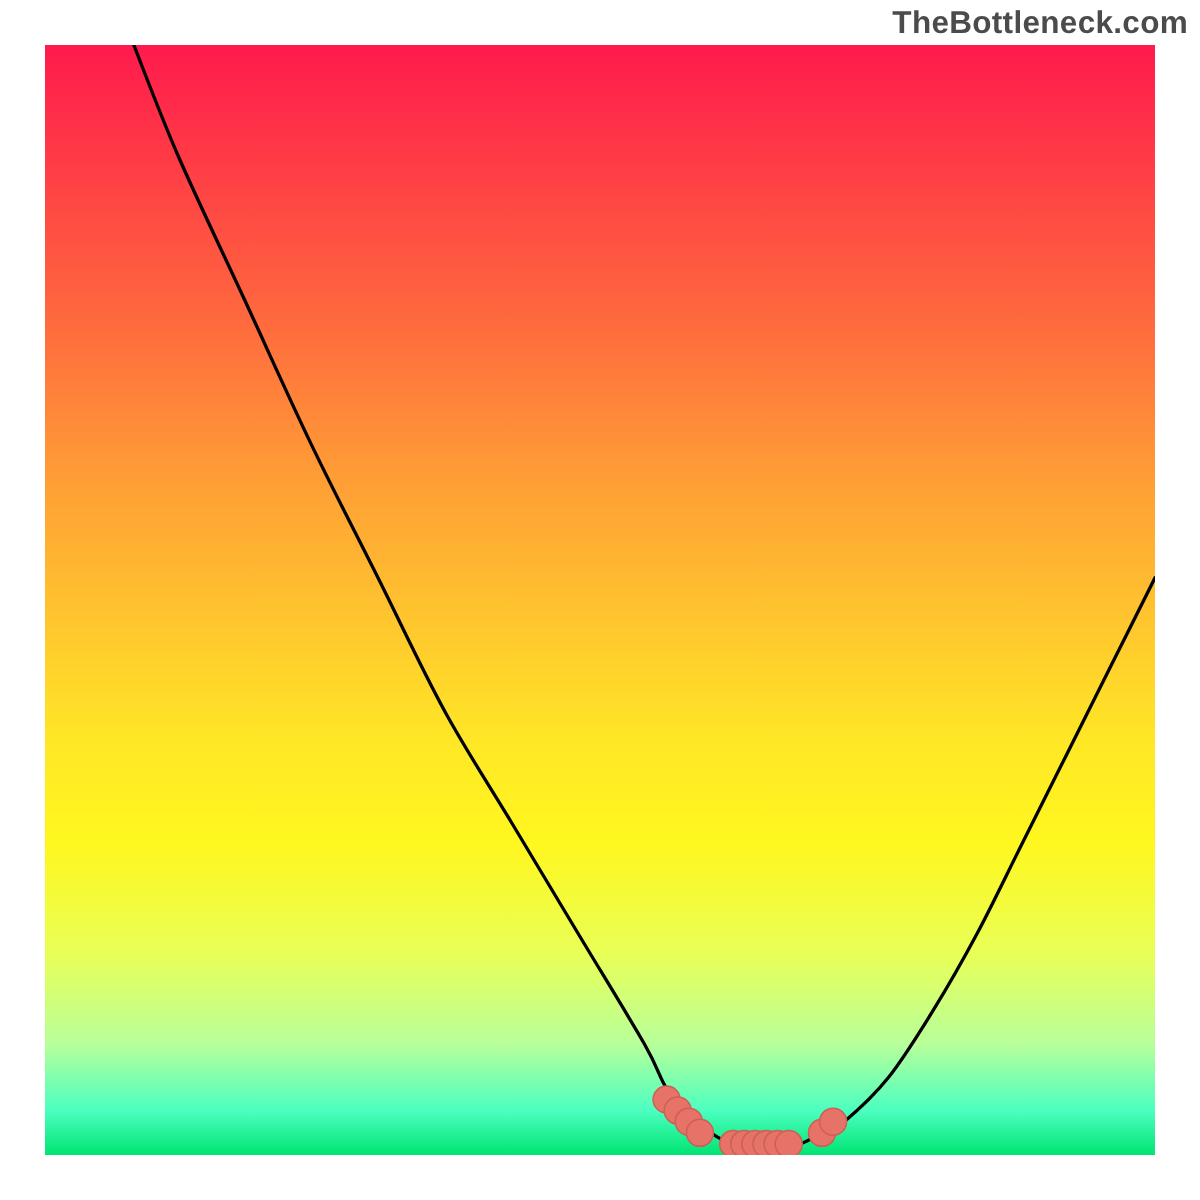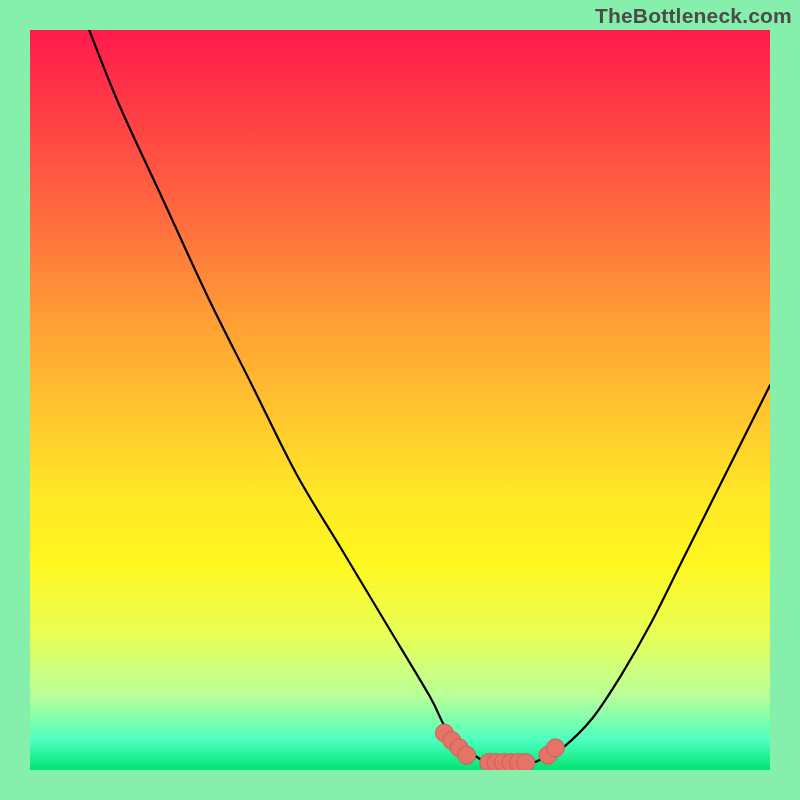--- a/index.html
+++ b/index.html
@@ -8,21 +8,21 @@
     width: 800px;
     height: 800px;
     background: #000;
     overflow: hidden;
     font-family: Arial, Helvetica, sans-serif;
   }
   .frame {
     position: relative;
     width: 800px;
     height: 800px;
-    background: #86efac;
+    background: #ffffff;
   }
   .plot {
     position: absolute;
     left: 30px;
     top: 30px;
     width: 740px;
     height: 740px;
     
     background: linear-gradient(to bottom,
       #ff1a4d 0%,

